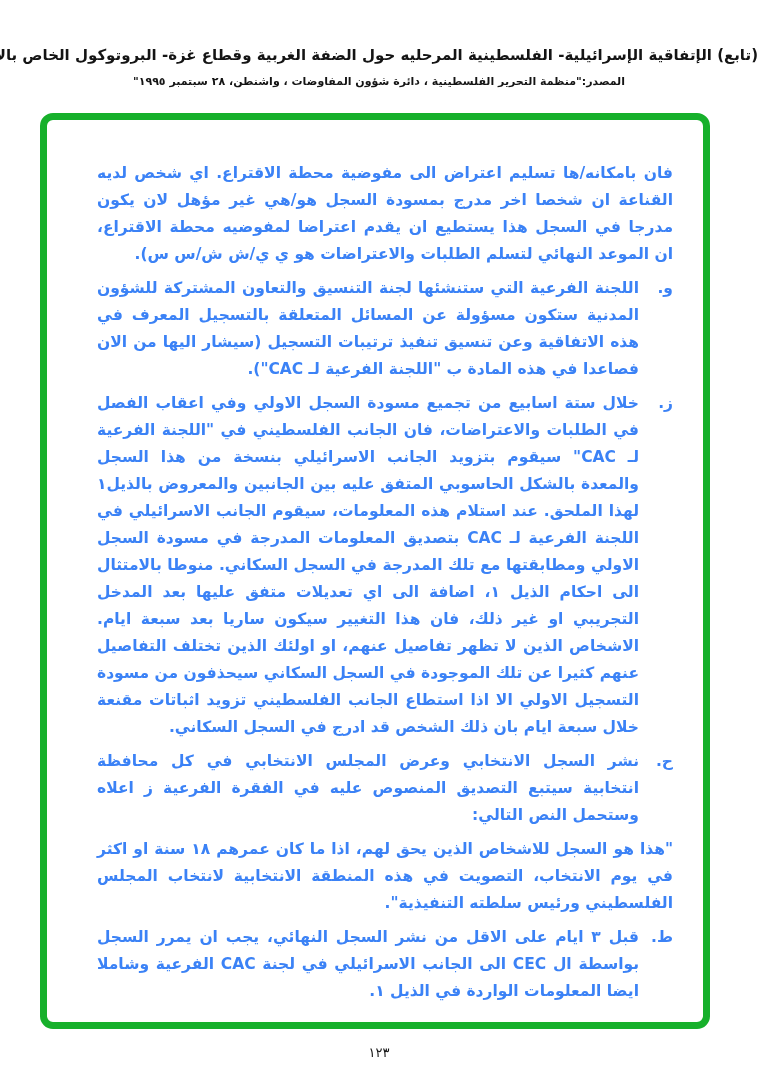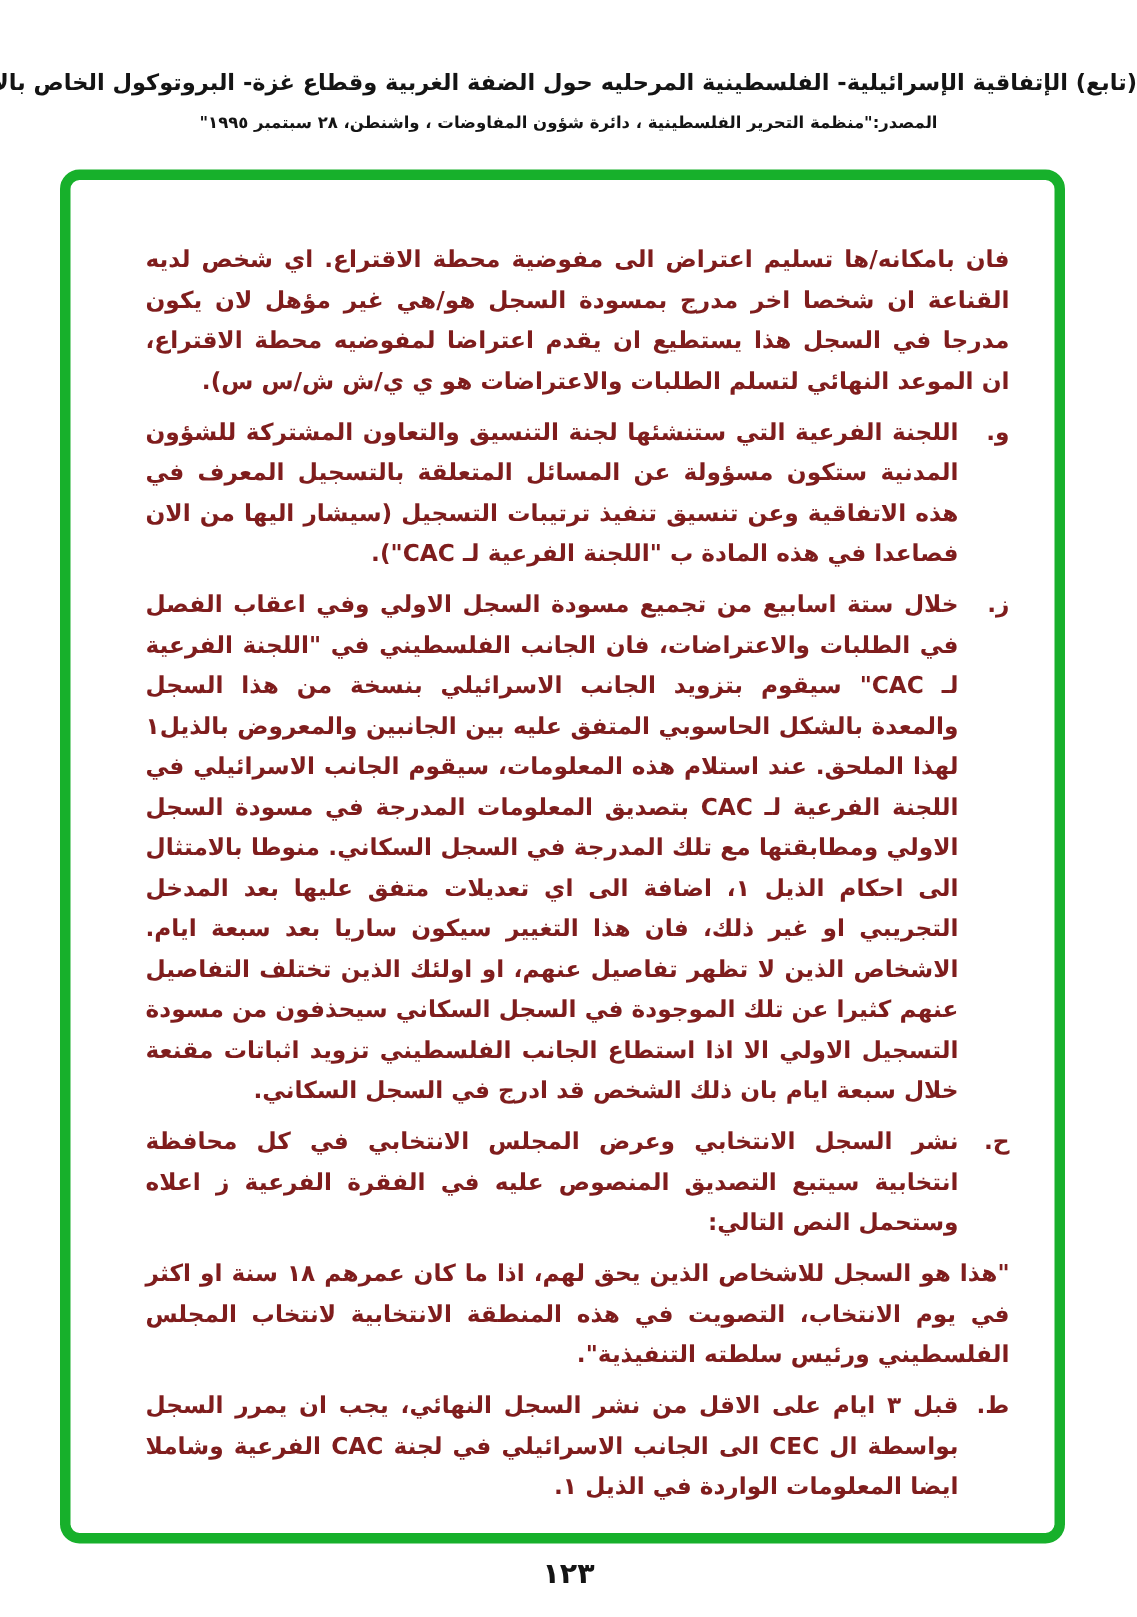--- a/index.html
+++ b/index.html
@@ -43,21 +43,21 @@
     box-sizing: content-box;
     background: #ffffff;
   }
   .content {
     direction: rtl;
     text-align: justify;
     margin: 40px 30px 0 50px;
     font-size: 15.5px;
     font-weight: bold;
     line-height: 27px;
-    color: #7f1d1d;
+    color: #3b82f6;
   }
   .intro-para { margin: 0; }
   .list-item {
     display: flex;
     margin-top: 7px;
   }
   .item-marker {
     flex: 0 0 34px;
     text-align: right;
   }
@@ -68,22 +68,22 @@
   .quote-para {
     margin: 7px 0 0 0;
   }
   .page-number {
     position: absolute;
     bottom: 18px;
     left: 0;
     right: 0;
     text-align: center;
     direction: rtl;
-    font-size: 19px;
-    font-weight: bold;
+    font-size: 13px;
+    font-weight: normal;
     letter-spacing: 5px;
   }
 </style>
 </head>
 <body>
 
 <div class="page">
 
   <div class="doc-header">
     <div class="doc-title">(تابع) الإتفاقية الإسرائيلية- الفلسطينية المرحليه حول الضفة الغربية وقطاع غزة- البروتوكول الخاص بالانتخابات</div>

